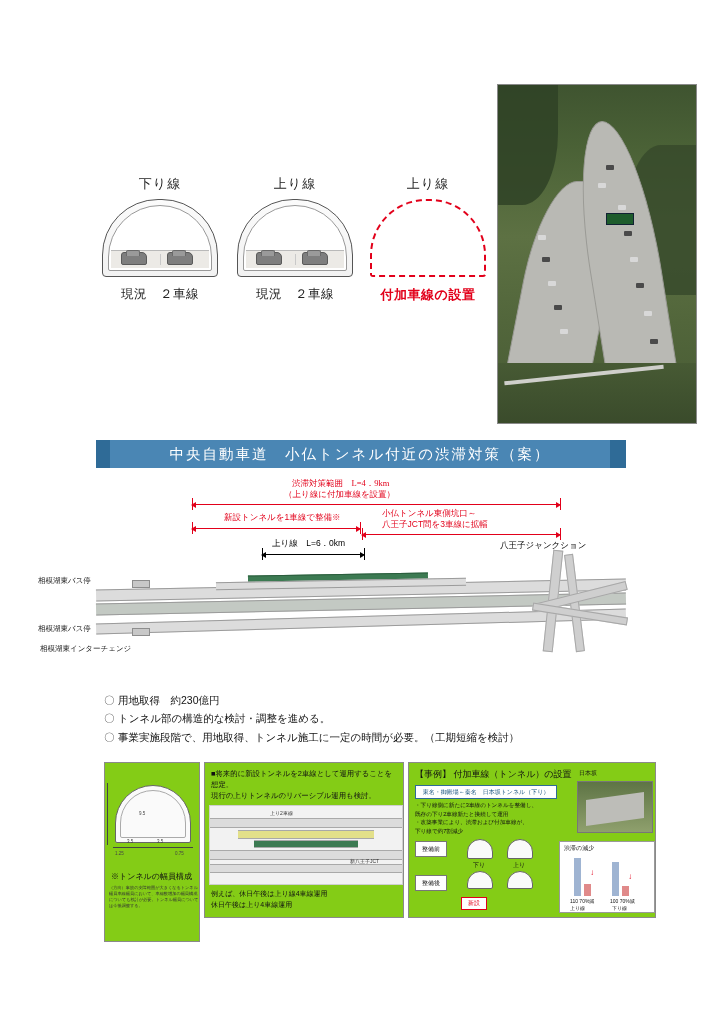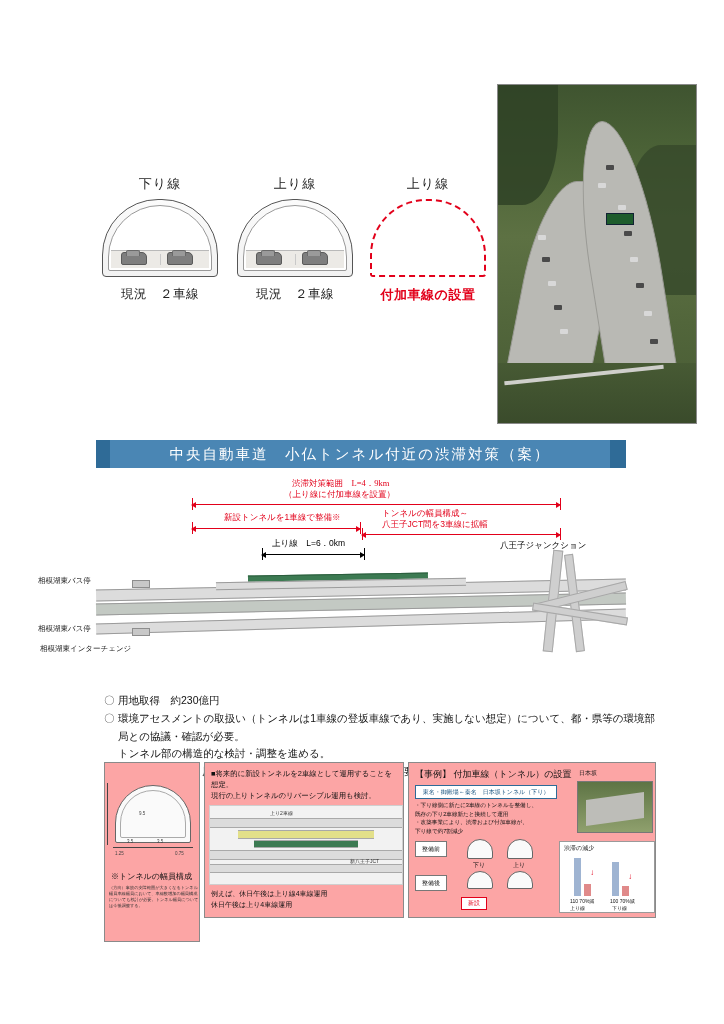--- a/index.html
+++ b/index.html
@@ -110,21 +110,21 @@
 
   
   .notes{position:absolute;left:104px;top:692px;width:560px;font-size:10.5px;line-height:1.65;color:#111;}
   .notes .row{display:flex;align-items:flex-start;margin-bottom:1px;}
   .notes .mark{width:14px;flex:none;}
   .notes .txt{flex:1;}
   .notes .sub{display:block;}
 
   
   .bottom{position:absolute;left:104px;top:762px;width:552px;height:156px;}
-  .bpanel{position:absolute;border:1px solid #8a8a8a;background:#fca5a5;box-sizing:border-box;}
+  .bpanel{position:absolute;border:1px solid #8a8a8a;background:#84cc16;box-sizing:border-box;}
   .p1{left:0;top:0;width:96px;height:180px;}
   .p2{left:100px;top:0;width:200px;height:156px;}
   .p3{left:304px;top:0;width:248px;height:156px;}
 
   .p1 .tshape{
     position:absolute;left:10px;top:22px;width:76px;height:58px;
     border:1px solid #666;border-radius:38px 38px 2px 2px;background:#fafafa;box-sizing:border-box;
   }
   .p1 .tshape .inr{position:absolute;inset:4px;border:1px solid #aaa;border-radius:34px 34px 2px 2px;}
   .p1 .dimv{position:absolute;left:2px;top:20px;width:0;height:62px;border-left:1px solid #444;}
@@ -242,21 +242,21 @@
     <div class="ann" style="left:188px;top:13px;">（上り線に付加車線を設置）</div>
     <div class="arrowline" style="left:96px;top:28px;width:368px;"></div>
     <div class="tick" style="left:96px;top:22px;height:12px;"></div>
     <div class="tick" style="left:464px;top:22px;height:12px;"></div>
 
     <div class="ann" style="left:128px;top:36px;">新設トンネルを1車線で整備※</div>
     <div class="arrowline" style="left:96px;top:52px;width:168px;"></div>
     <div class="tick" style="left:96px;top:46px;height:12px;"></div>
     <div class="tick" style="left:264px;top:46px;height:12px;"></div>
 
-    <div class="ann" style="left:286px;top:32px;">トンネルの幅員構成～</div>
+    <div class="ann" style="left:286px;top:32px;">小仏トンネル東側坑口～</div>
     <div class="ann" style="left:286px;top:43px;">八王子JCT間を3車線に拡幅</div>
     <div class="arrowline" style="left:266px;top:58px;width:198px;"></div>
     <div class="tick" style="left:266px;top:52px;height:12px;"></div>
     <div class="tick" style="left:464px;top:52px;height:12px;"></div>
 
     <div class="ann blk" style="left:176px;top:62px;">上り線　L=6．0km</div>
     <div class="arrowline blk" style="left:166px;top:78px;width:102px;"></div>
     <div class="tick blk" style="left:166px;top:72px;height:12px;"></div>
     <div class="tick blk" style="left:268px;top:72px;height:12px;"></div>
 
@@ -281,21 +281,20 @@
   </div>
 
   <div class="notes">
     <div class="row">
       <div class="mark">〇</div>
       <div class="txt">用地取得　約230億円</div>
     </div>
     <div class="row">
       <div class="mark">〇</div>
       <div class="txt">
-        <span>環境アセスメントの取扱い（トンネルは1車線の登坂車線であり、実施しない想定）について、都・県等の環境部局との協議・確認が必要。</span>
         <span class="sub">トンネル部の構造的な検討・調整を進める。</span>
       </div>
     </div>
     <div class="row">
       <div class="mark">〇</div>
       <div class="txt">事業実施段階で、用地取得、トンネル施工に一定の時間が必要。（工期短縮を検討）</div>
     </div>
   </div>
 
   <div class="bottom">

